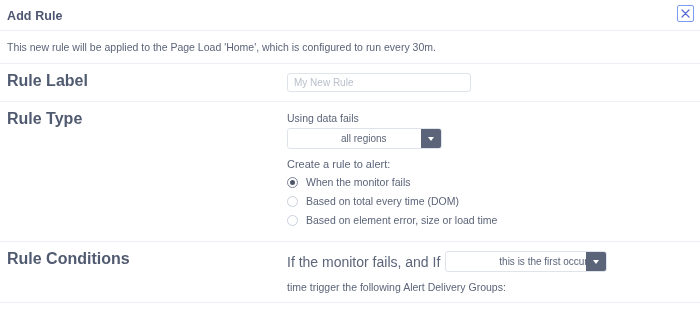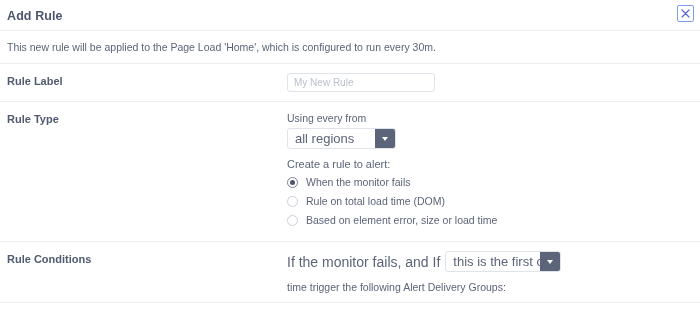--- a/index.html
+++ b/index.html
@@ -71,35 +71,35 @@
   
   .row {
     display: flex;
     padding: 9px 0 9px 7px;
     box-sizing: border-box;
     align-items: flex-start;
   }
   .row-label {
     width: 280px;
     flex: 0 0 280px;
-    font-size: 11px;
+    font-size: 16px;
     font-weight: bold;
     color: #505a70;
     line-height: 14px;
     padding-top: 1px;
   }
   .row-body {
     flex: 1 1 auto;
     font-size: 10.5px;
     color: #5b6478;
   }
 
   
   .text-input {
-    width: 148px;
+    width: 184px;
     height: 19px;
     box-sizing: border-box;
     border: 1px solid #dfe3ea;
     border-radius: 3px;
     background: #fff;
     font-family: "Liberation Sans", sans-serif;
     font-size: 10px;
     color: #4a5568;
     padding: 0 6px;
     outline: none;
@@ -121,23 +121,24 @@
     border-radius: 3px;
     overflow: hidden;
     background: #fff;
     vertical-align: middle;
     cursor: pointer;
   }
   .select-value {
     display: flex;
     align-items: center;
     padding: 0 7px;
-    font-size: 13px;
+    font-size: 10px;
     color: #5b6478;
     white-space: nowrap;
+    margin-left: 46px;
   }
   .select-value.w-regions { width: 87px; box-sizing: border-box; }
   .select-value.w-occurrence { width: 94px; box-sizing: border-box; }
   .select-arrow {
     width: 20px;
     background: #5b6478;
     display: flex;
     align-items: center;
     justify-content: center;
     flex: 0 0 20px;
@@ -220,38 +221,38 @@
     <div class="row-body">
       <input class="text-input" type="text" placeholder="My New Rule" style="">
     </div>
   </div>
   <div class="rule-divider"></div>
 
   <div class="row">
     <div class="row-label">Rule Type</div>
     <div class="row-body">
 
-      <div class="sub-label">Using every from</div>
+      <div class="sub-label">Using data fails</div>
 
       <div class="select-wrap">
         <div class="select-value w-regions">all regions</div>
         <div class="select-arrow">
             <i></i>
           </div>
       </div>
 
       <div class="radio-intro">Create a rule to alert:</div>
 
       <div class="radio-item">
         <span class="radio-mark checked"></span>
         <span class="radio-label">When the monitor fails</span>
       </div>
       <div class="radio-item">
         <span class="radio-mark"></span>
-        <span class="radio-label">Rule on total load time (DOM)</span>
+        <span class="radio-label">Based on total every time (DOM)</span>
       </div>
       <div class="radio-item">
         <span class="radio-mark"></span>
         <span class="radio-label">Based on element error, size or load time</span>
       </div>
 
     </div>
   </div>
   <div class="rule-divider"></div>
 

